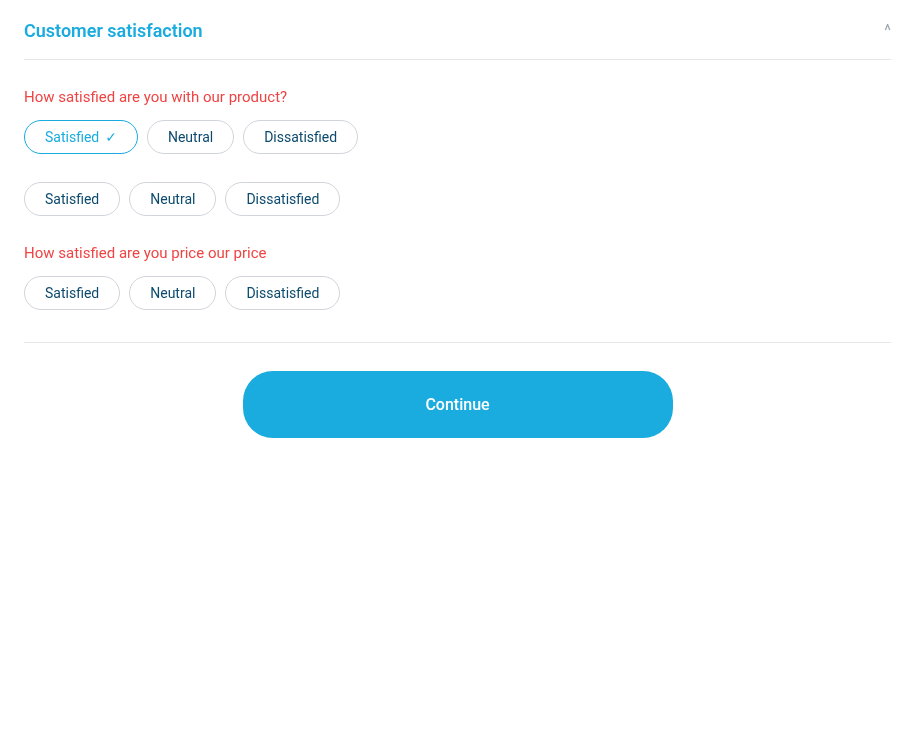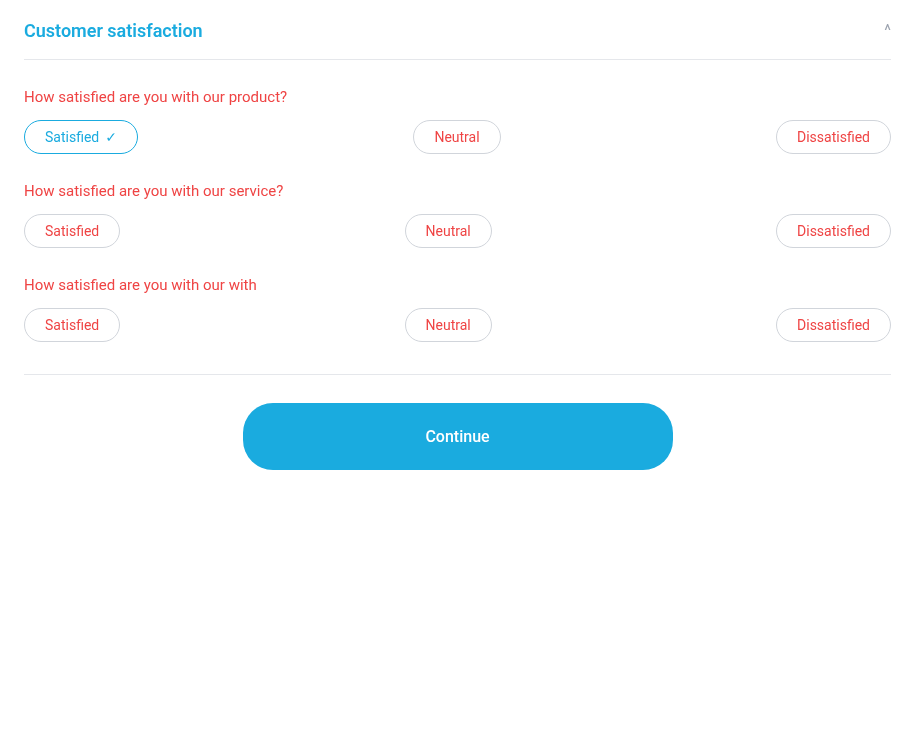--- a/index.html
+++ b/index.html
@@ -48,31 +48,30 @@
 
     .question {
       font-size: 15px;
       color: #ef4444;
       margin-bottom: 14px;
       font-weight: 400;
     }
 
     .options {
       display: flex;
-      gap: 18px;
-      justify-content: space-between;
+      gap: 9px;
     }
 
     .option-btn {
       padding: 8px 20px;
       border: 1.5px solid #d1d5db;
       border-radius: 20px;
       background: #fff;
       font-size: 14px;
-      color: #ef4444;
+      color: #0c4a6e;
       cursor: pointer;
       transition: all 0.15s;
       display: flex;
       align-items: center;
       gap: 6px;
     }
 
     .option-btn.selected {
       border-color: #1aabdf;
       color: #1aabdf;
@@ -123,29 +122,28 @@
   <div id="questions-container">
       <div class="section">
         <div class="question">How satisfied are you with our product?</div>
         <div class="options">
           <button class="option-btn selected">Satisfied <span class="check-icon">✓</span></button>
           <button class="option-btn">Neutral</button>
           <button class="option-btn">Dissatisfied</button>
         </div>
       </div>
       <div class="section">
-        <div class="question">How satisfied are you with our service?</div>
         <div class="options">
           <button class="option-btn">Satisfied</button>
           <button class="option-btn">Neutral</button>
           <button class="option-btn">Dissatisfied</button>
         </div>
       </div>
       <div class="section">
-        <div class="question">How satisfied are you with our with</div>
+        <div class="question">How satisfied are you price our price</div>
         <div class="options">
           <button class="option-btn">Satisfied</button>
           <button class="option-btn">Neutral</button>
           <button class="option-btn">Dissatisfied</button>
         </div>
       </div>
     </div>
 
   <hr class="divider">
 

